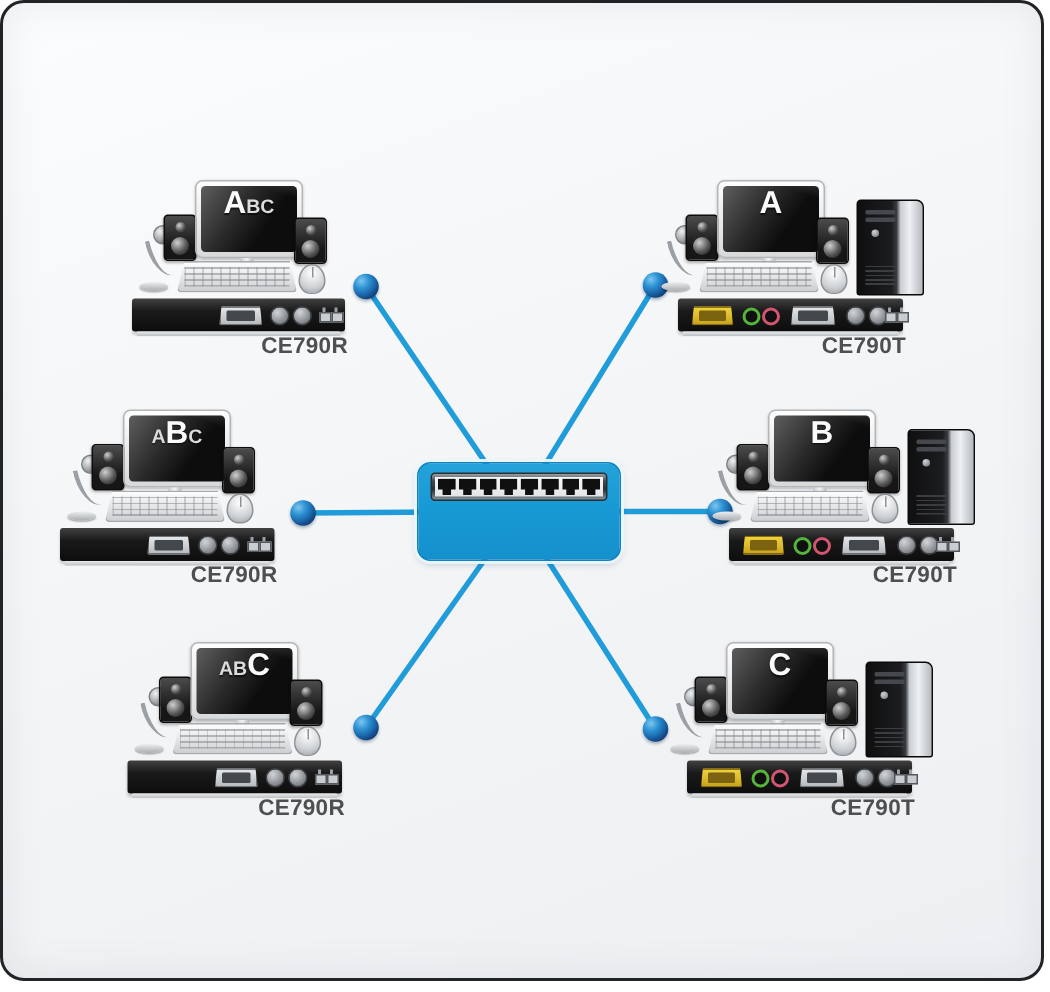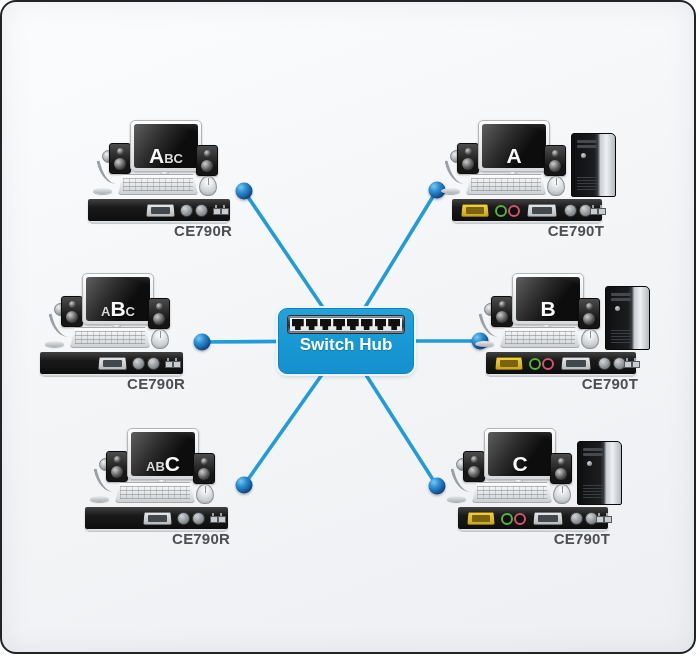--- a/index.html
+++ b/index.html
@@ -30,21 +30,21 @@
   .cluster{position:absolute;left:0;top:0;right:0;height:84px;}
   .st-right .cluster{transform:translateX(-16px);}
   .st-label{position:absolute;top:107px;right:-2px;font-weight:bold;font-size:15px;
        color:#4d4f52;letter-spacing:.2px;}
   
   .monitor{position:absolute;left:42px;top:5px;width:68px;}
   .mon-frame{width:64px;height:44px;background:linear-gradient(180deg,#fefefe,#d7d9db);
        border:1px solid #b4b7ba;border-radius:5px;padding:3px;box-shadow:0 1px 2px rgba(0,0,0,.25);}
   .mon-screen{position:relative;width:100%;height:100%;border-radius:3px;overflow:hidden;
        background:linear-gradient(125deg,#5e5e5e 0%,#2c2c2c 38%,#0d0d0d 66%);
-       display:flex;align-items:flex-end;justify-content:center;}
+       display:flex;align-items:flex-start;justify-content:center;}
   .mon-screen::after{content:"";position:absolute;right:-8px;top:-14px;width:46px;height:30px;
        background:linear-gradient(to bottom left,rgba(255,255,255,.38),rgba(255,255,255,0) 55%);
        transform:rotate(-14deg);}
   .screen-text{position:relative;z-index:1;text-align:center;white-space:nowrap;}
   .ltr{font-weight:bold;color:#fafafa;text-shadow:0 1px 1px rgba(0,0,0,.65);}
   .ltr.big{font-size:21px;}
   .ltr.sm{font-size:13px;color:#dcdcdc;}
   .mon-neck{margin:0 auto;width:9px;height:7px;background:linear-gradient(90deg,#c4c7ca,#f2f3f4,#b5b8bb);}
   .mon-base{margin:0 auto;width:30px;height:5px;border-radius:50%;
        background:linear-gradient(180deg,#f2f3f4,#b9bcbf);box-shadow:0 1px 1px rgba(0,0,0,.25);}
@@ -160,21 +160,20 @@
         <div class="port"></div>
           <div class="port"></div>
           <div class="port"></div>
           <div class="port"></div>
         <div class="port"></div>
           <div class="port"></div>
           <div class="port"></div>
           <div class="port"></div>
       </div>
     </div>
-    <div class="hub-title">Switch Hub</div>
   </div>
 
   <div class="station st-left" style="left:88px;top:115px;width:142px;">
     <div class="cluster">
       <div class="mic">
           <div class="mic-head"></div>
           <div class="mic-stem"></div>
           <div class="mic-base"></div>
         </div>
       <div class="speaker sp-l"></div>

